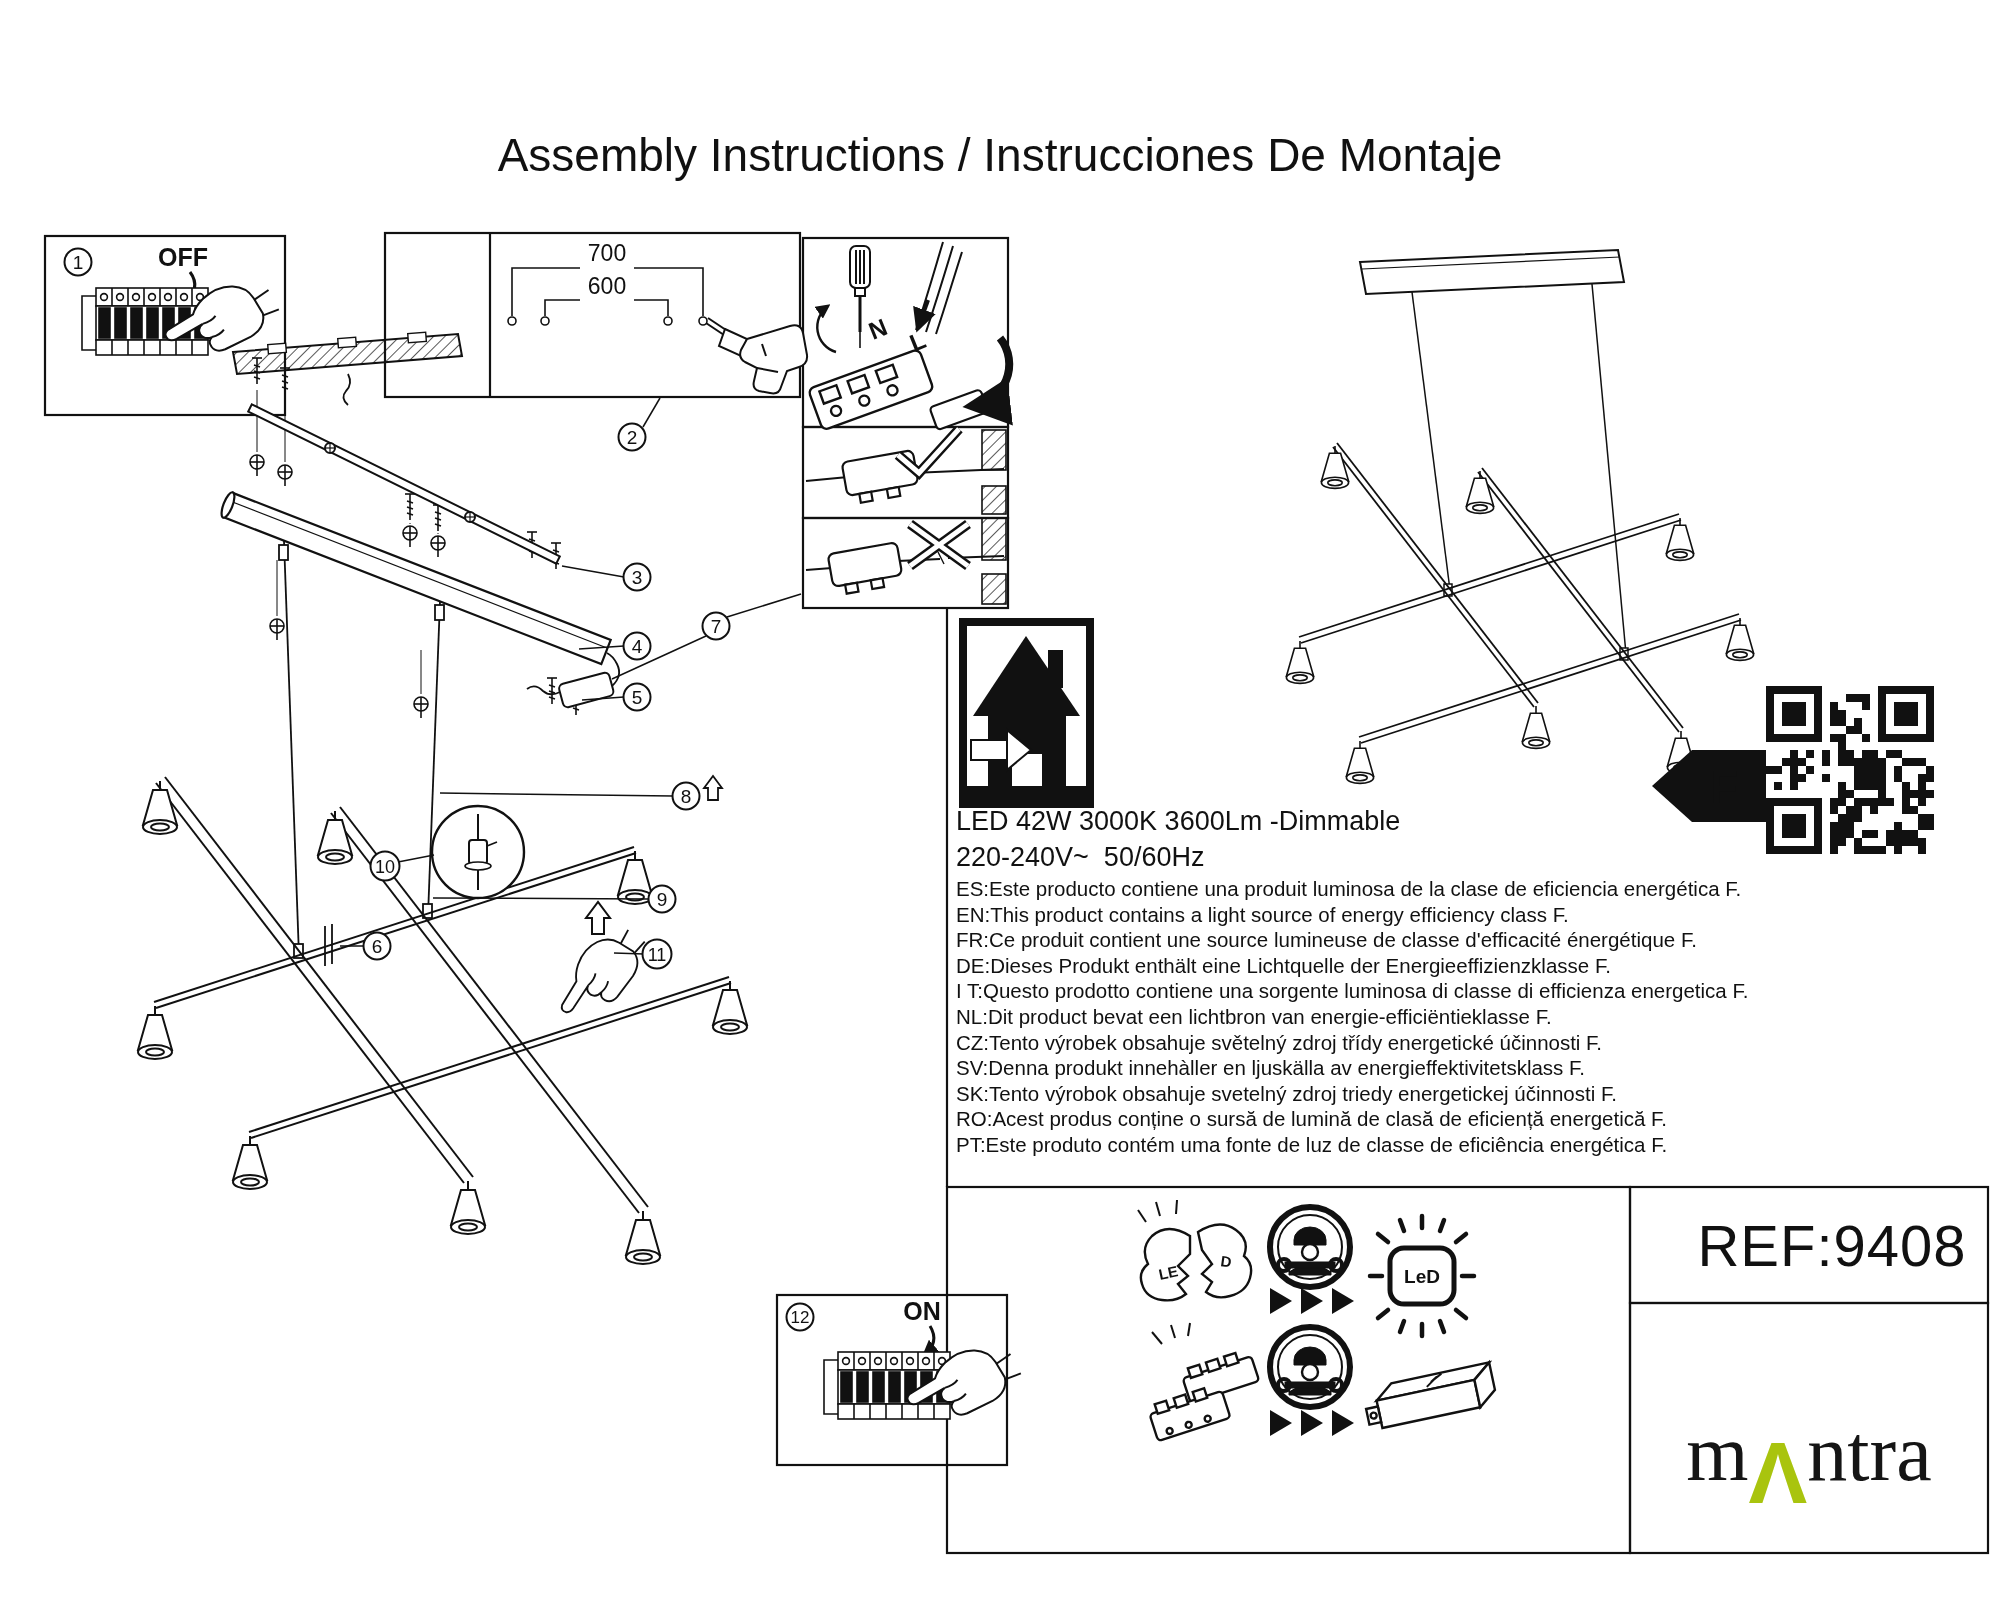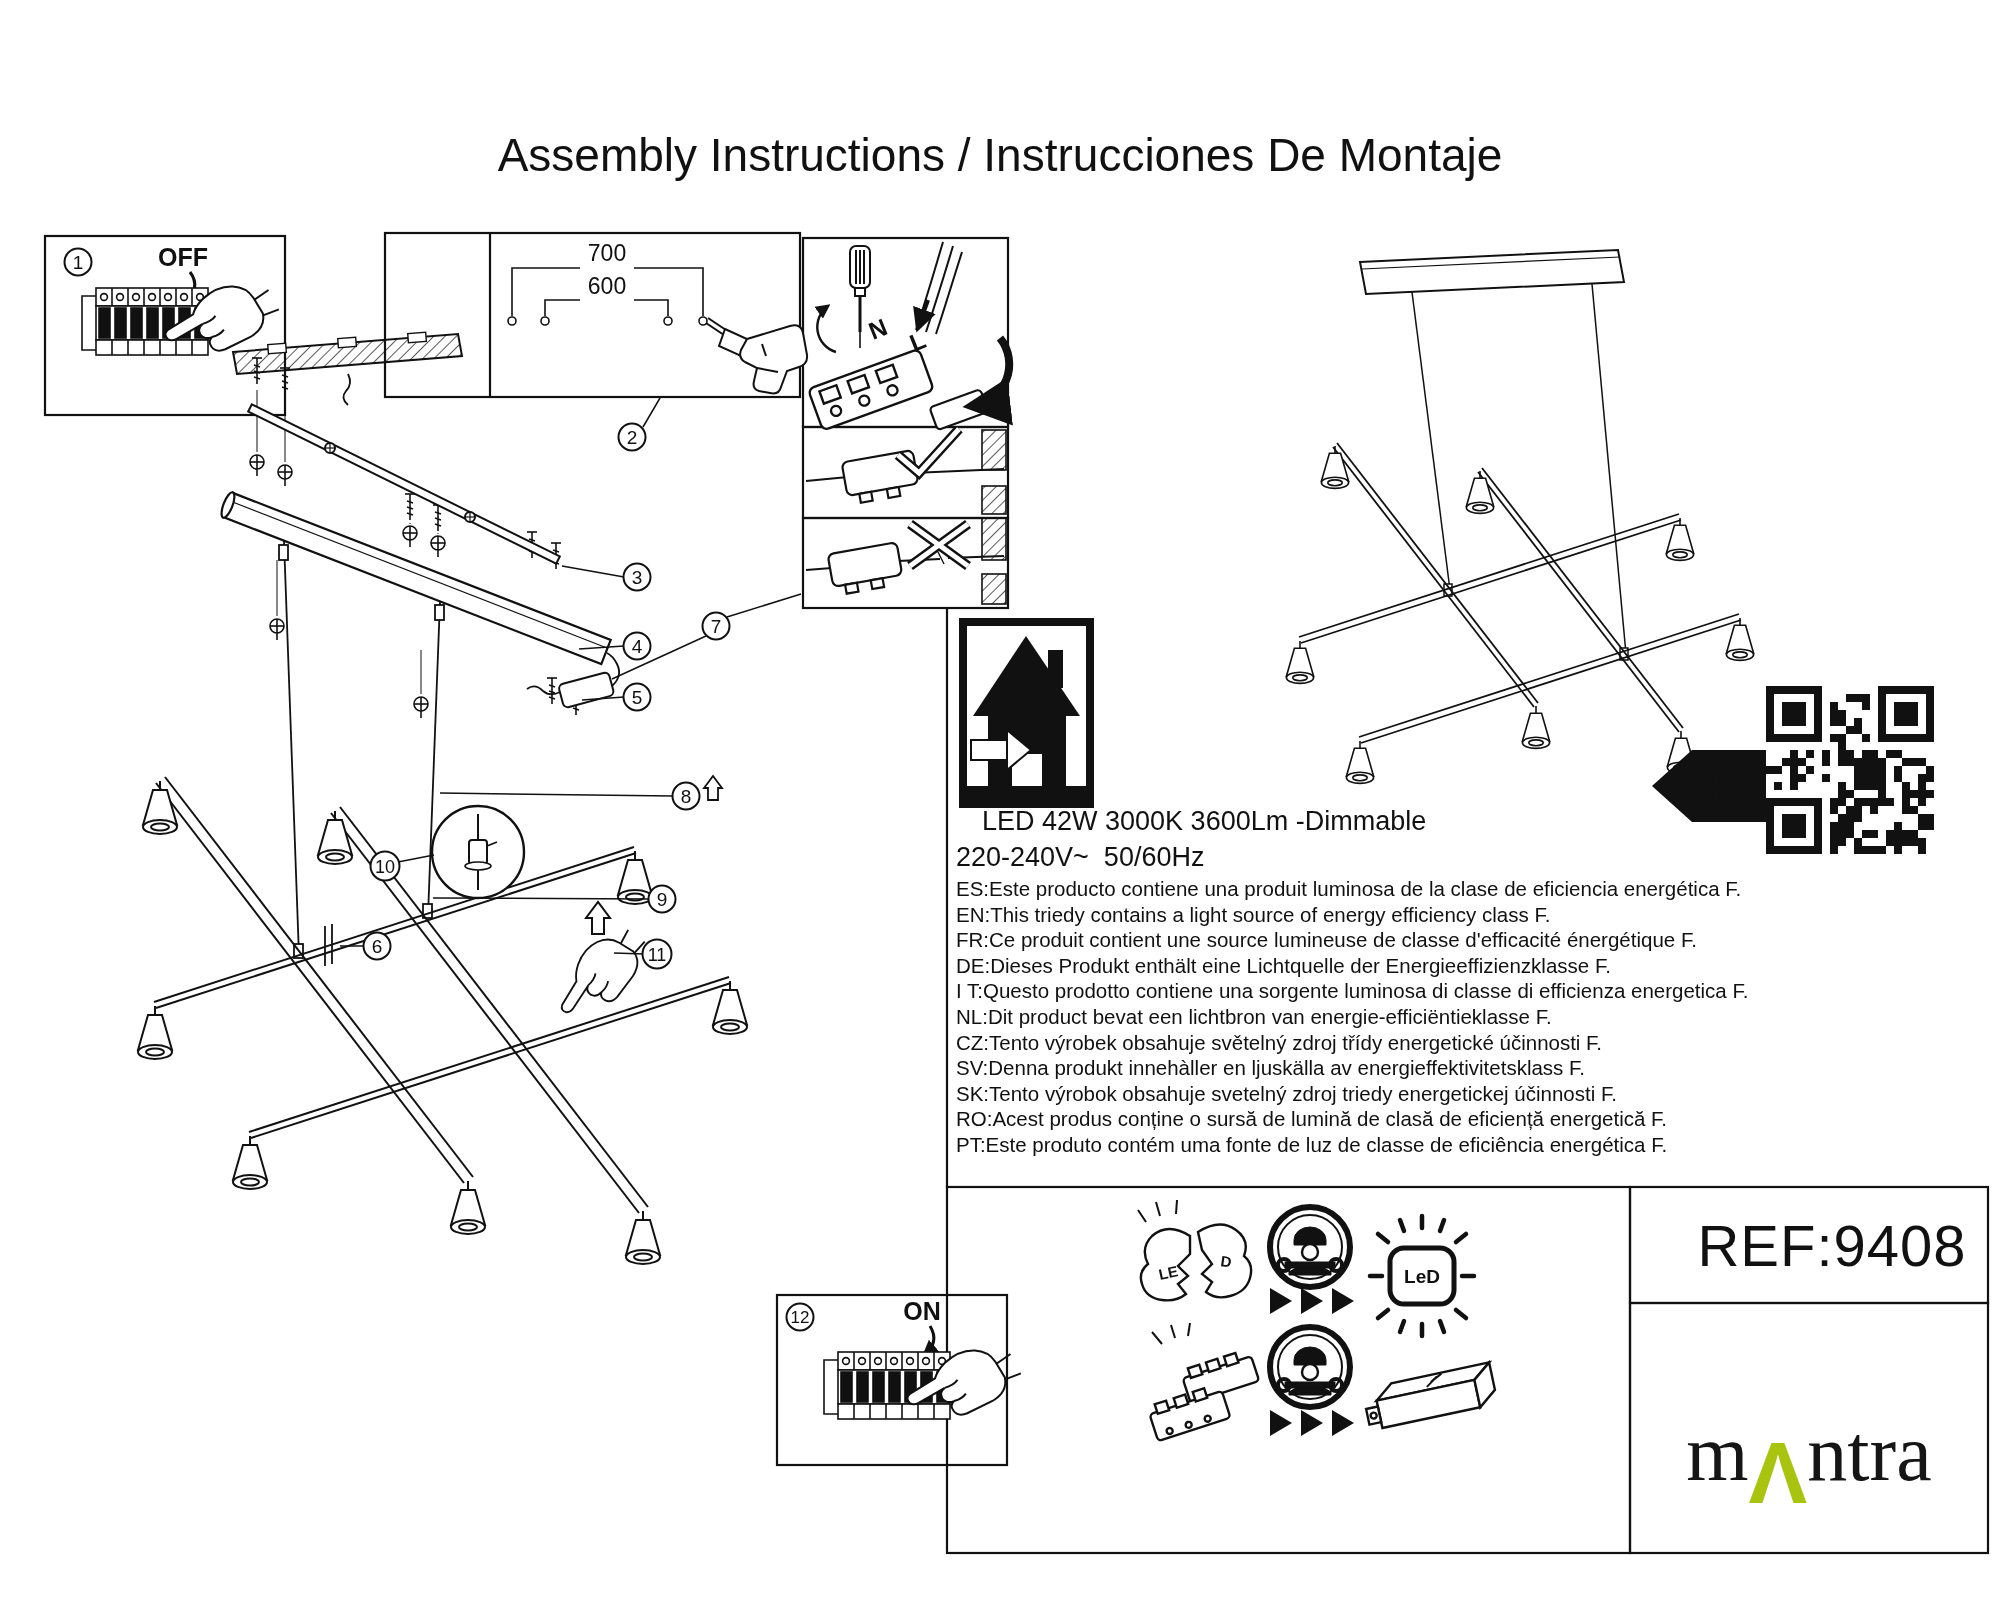--- a/index.html
+++ b/index.html
@@ -1,21 +1,21 @@
 <!DOCTYPE html>
 <html><head>
 <meta charset="utf-8">
 <style>
   html,body{margin:0;padding:0;background:#e8e8e8;}
   #sheet{position:relative;width:2000px;height:1600px;background:#ffffff;
          font-family:"Liberation Sans",sans-serif;color:#111;overflow:hidden;}
   #art{position:absolute;left:0;top:0;}
   .abs{position:absolute;}
   #title{left:0;right:0;top:128px;text-align:center;font-size:46px;color:#111;}
-  #spec1{left:956px;top:806px;font-size:27px;margin-left:26px;}
+  #spec1{left:956px;top:806px;font-size:27px;}
   #spec2{left:956px;top:842px;font-size:27px;white-space:pre;}
   #langs{left:956px;top:876px;font-size:20.5px;line-height:25.6px;}
   #refbox{left:1632px;top:1189px;width:400px;height:112px;display:flex;align-items:center;justify-content:center;font-size:58px;letter-spacing:1px;}
   #brand{left:1632px;top:1305px;width:354px;height:246px;display:flex;align-items:flex-end;justify-content:center;padding-bottom:52px;box-sizing:border-box;
          font-family:"Liberation Serif",serif;font-size:80px;color:#151515;}
   #brand .caret-glyph{font-family:"Liberation Sans",sans-serif;font-weight:700;font-size:88px;line-height:60px;position:relative;top:4px;}
   svg text{font-family:"Liberation Sans",sans-serif;fill:#111;}
   svg .bold{font-weight:bold;}
 </style>
 </head>
@@ -654,21 +654,21 @@
   <use href="#hand" transform="translate(906,1396) rotate(-28)"></use>
 </g>
 </svg>
 
 <div id="title" class="abs">Assembly Instructions / Instrucciones De Montaje</div>
 <div id="spec1" class="abs">LED 42W 3000K 3600Lm -Dimmable</div>
 <div id="spec2" class="abs">220-240V~  50/60Hz</div>
 
 <div id="langs" class="abs">
   <div>ES:Este producto contiene una produit luminosa de la clase de eficiencia energética F.</div>
-  <div>EN:This triedy contains a light source of energy efficiency class F.</div>
+  <div>EN:This product contains a light source of energy efficiency class F.</div>
   <div>FR:Ce produit contient une source lumineuse de classe d'efficacité énergétique F.</div>
   <div>DE:Dieses Produkt enthält eine Lichtquelle der Energieeffizienzklasse F.</div>
   <div>I T:Questo prodotto contiene una sorgente luminosa di classe di efficienza energetica F.</div>
   <div>NL:Dit product bevat een lichtbron van energie-efficiëntieklasse F.</div>
   <div>CZ:Tento výrobek obsahuje světelný zdroj třídy energetické účinnosti F.</div>
   <div>SV:Denna produkt innehàller en ljuskälla av energieffektivitetsklass F.</div>
   <div>SK:Tento výrobok obsahuje svetelný zdroj triedy energetickej účinnosti F.</div>
   <div>RO:Acest produs conține o sursă de lumină de clasă de eficiență energetică F.</div>
   <div>PT:Este produto contém uma fonte de luz de classe de eficiência energética F.</div>
 </div>

